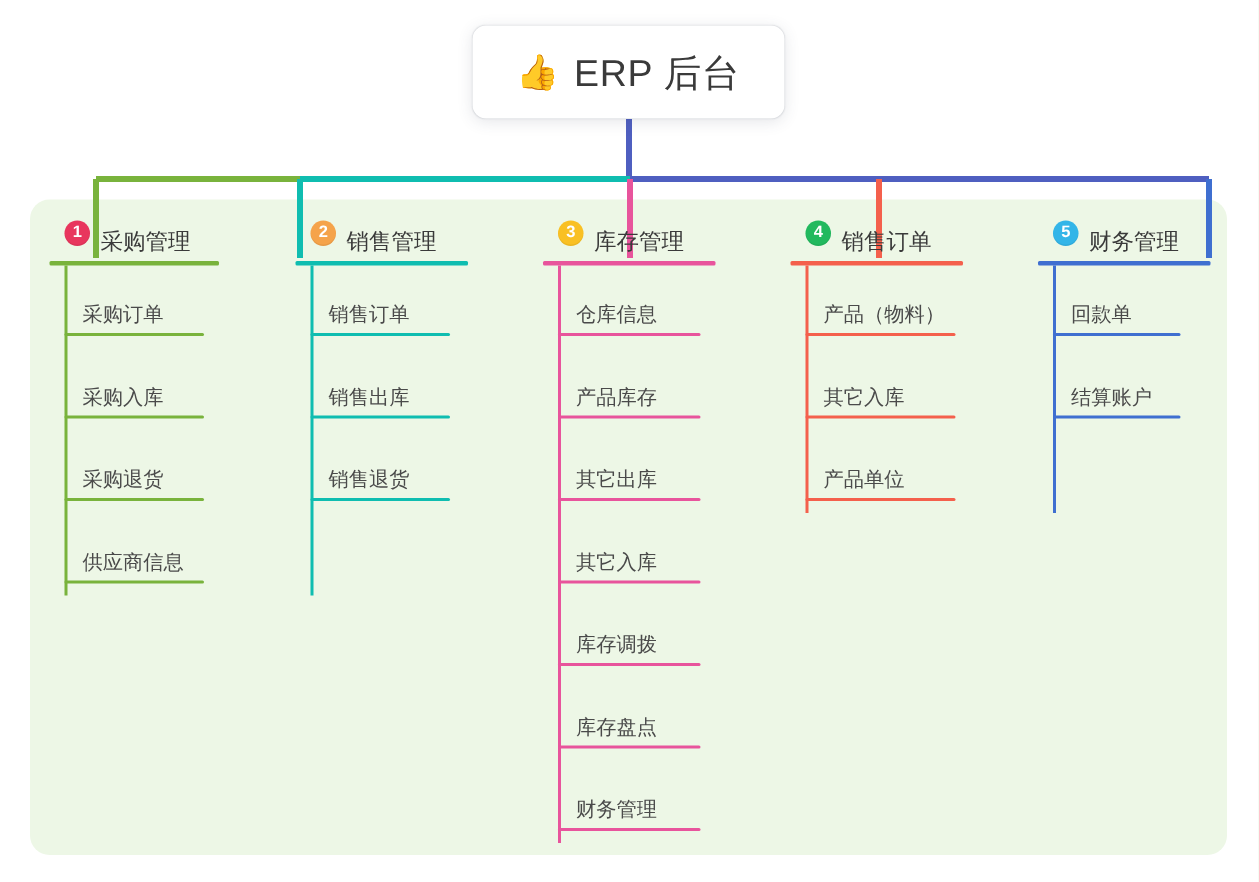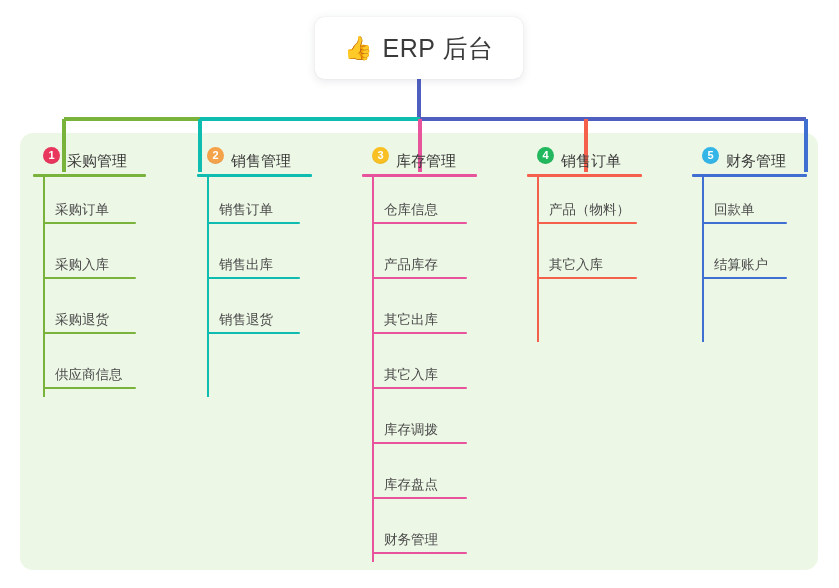--- a/index.html
+++ b/index.html
@@ -203,20 +203,24 @@
         <div class="leaf-wrap">
           <div class="spine" style="background: rgb(244, 96, 76); height: 165px;"></div>
           <div class="leaf">
             <span class="leaf-label">产品（物料）</span>
             <div class="leaf-rule" style="background: rgb(244, 96, 76); width: 100px;"></div>
           </div>
           <div class="leaf">
             <span class="leaf-label">其它入库</span>
             <div class="leaf-rule" style="background: rgb(244, 96, 76); width: 100px;"></div>
           </div>
+          <div class="leaf">
+            <span class="leaf-label">产品单位</span>
+            <div class="leaf-rule" style="background: rgb(244, 96, 76); width: 100px;"></div>
+          </div>
         </div>
       </div>
       <div class="col" style="left: 692px;">
         <div class="col-head">
           <span class="badge" style="background: rgb(51, 181, 232);">5</span>
           <span class="col-title">财务管理</span>
         </div>
         <div class="head-rule" style="background: rgb(63, 111, 208); width: 115px;"></div>
         <div class="leaf-wrap">
           <div class="spine" style="background: rgb(63, 111, 208); height: 165px;"></div>

